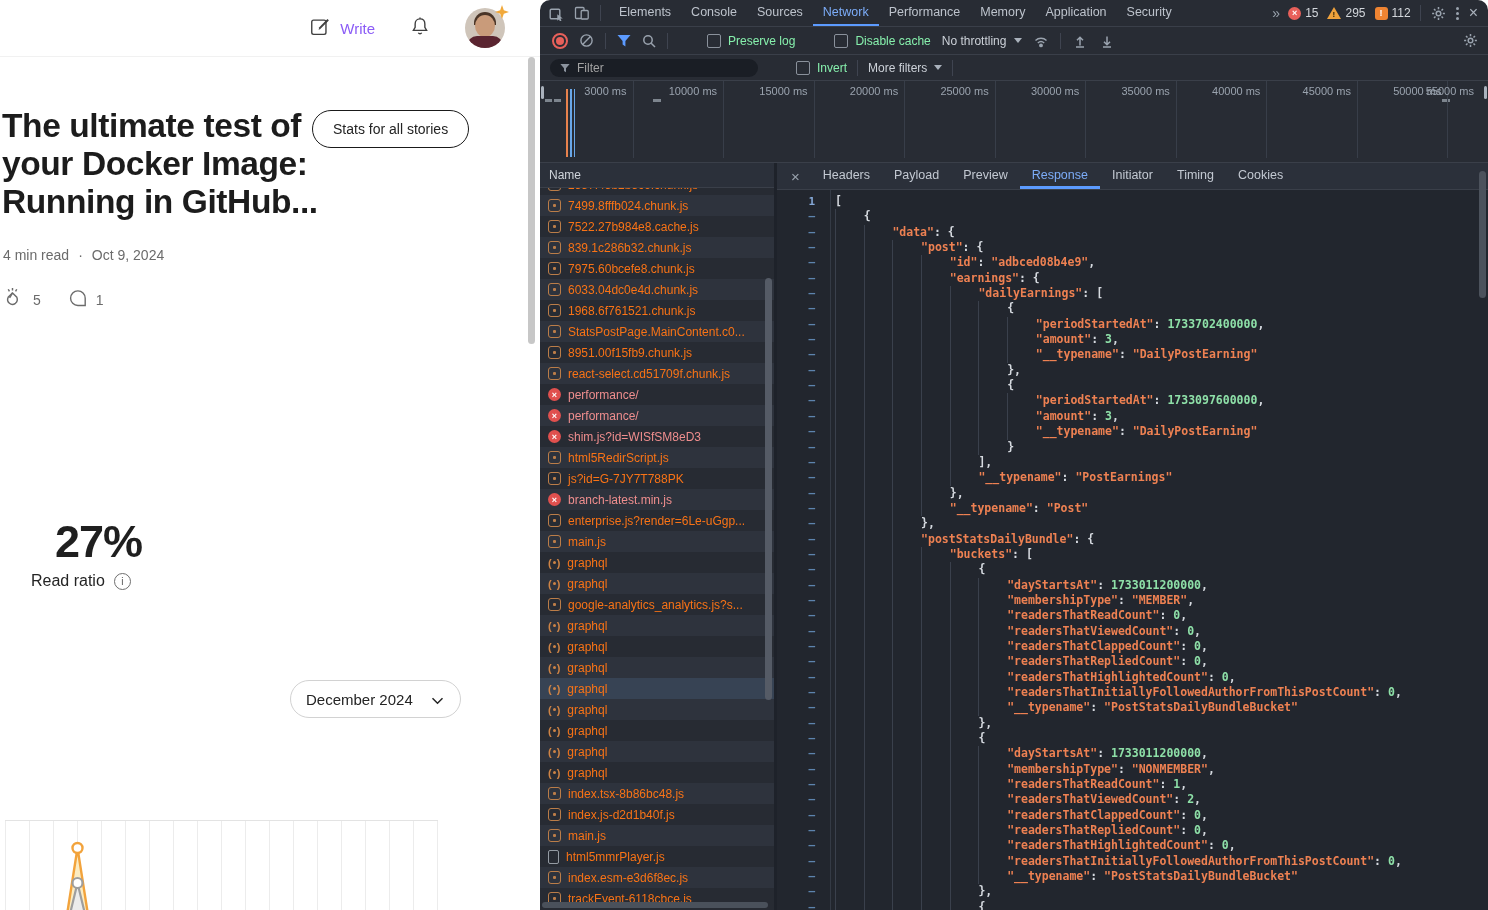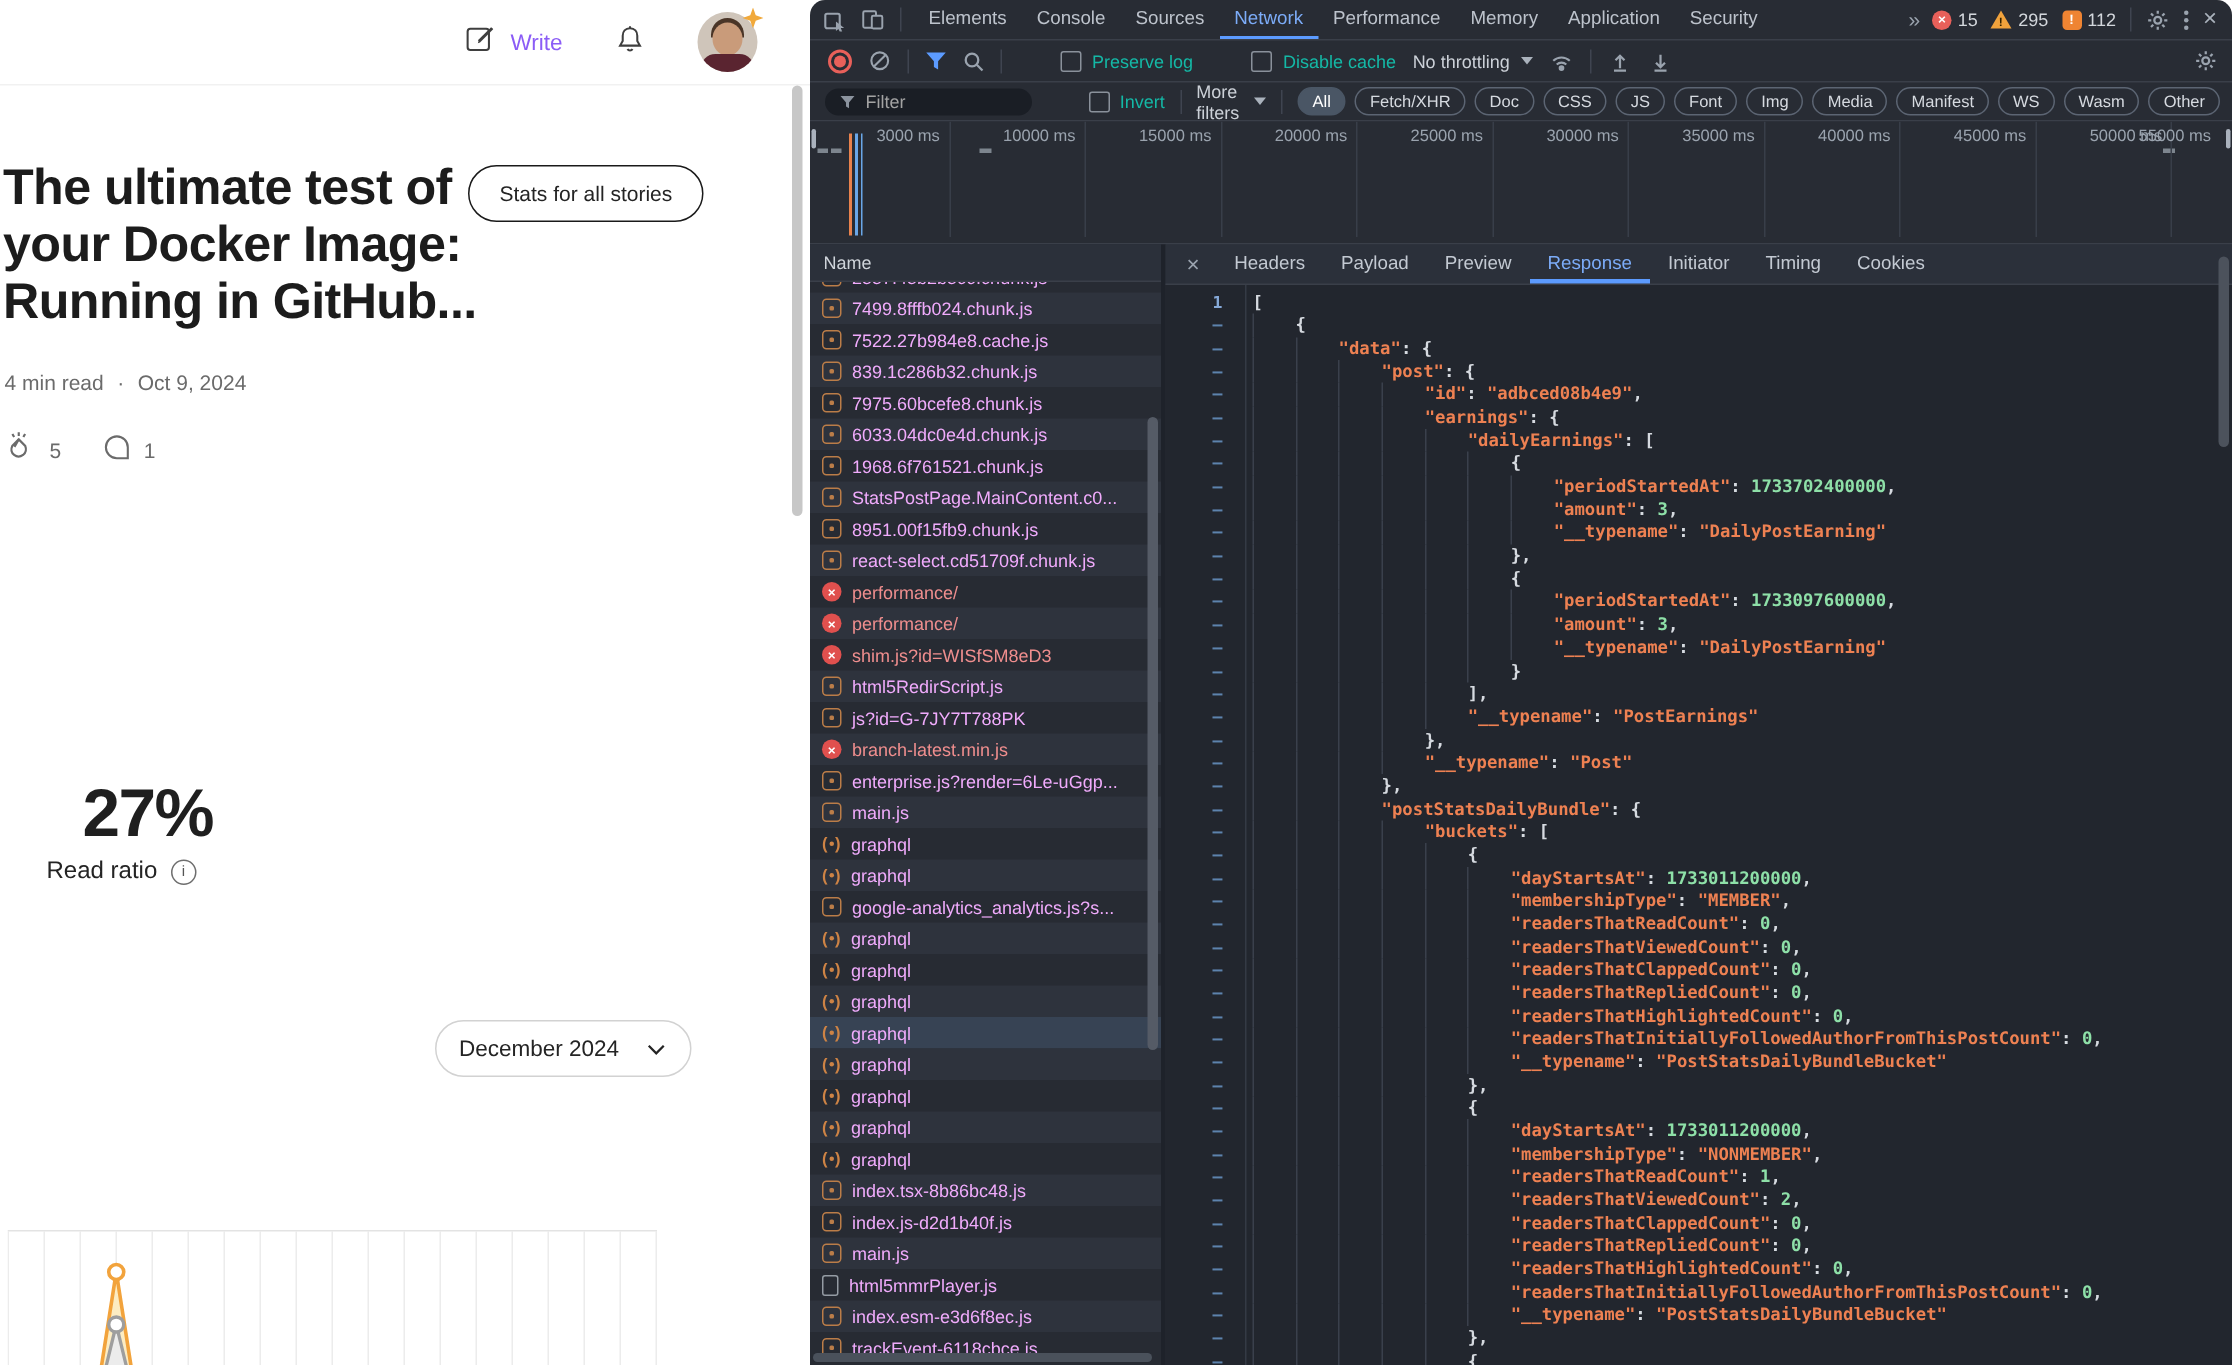--- a/index.html
+++ b/index.html
@@ -57,21 +57,21 @@
     display:flex;align-items:center;justify-content:center;}
   .kebab{display:flex;flex-direction:column;gap:2px;padding:0 8px;cursor:pointer;}
   .kebab b{width:3px;height:3px;border-radius:50%;background:#9aa3ae;}
   .x-close{color:#aab2bc;font-size:16px;padding:0 10px 0 2px;cursor:pointer;}
 
   .dt-net{height:28px;display:flex;align-items:center;gap:11px;border-bottom:1px solid #3a3f49;
     box-sizing:border-box;padding:0 10px 0 12px;}
   .rec{position:relative;width:12px;height:12px;border:2px solid #e8605a;border-radius:50%;flex:none;cursor:pointer;}
   .rec::after{content:"";position:absolute;inset:2px;border-radius:50%;background:#e8605a;}
   .cb{width:12px;height:12px;border:1px solid #8a919b;border-radius:2px;background:transparent;flex:none;cursor:pointer;}
-  .cbl{display:flex;align-items:center;gap:7px;color:#14b8a6;cursor:pointer;padding-left:28px;}
+  .cbl{display:flex;align-items:center;gap:7px;color:#86efac;cursor:pointer;padding-left:28px;}
   .throt{display:flex;align-items:center;gap:8px;cursor:pointer;}
   .caret{width:0;height:0;border-left:4px solid transparent;border-right:4px solid transparent;border-top:5px solid #aab2bc;}
   .icobtn{display:flex;align-items:center;cursor:pointer;}
 
   .dt-filter{height:26px;display:flex;align-items:center;gap:10px;border-bottom:1px solid #3a3f49;
     box-sizing:border-box;padding:0 8px 0 10px;}
   .filter-box{width:188px;height:18px;border-radius:10px;background:#1a1e25;display:flex;align-items:center;
     gap:7px;padding:0 10px;color:#a3a3a3;cursor:text;}
   .more{display:flex;align-items:center;gap:7px;color:#ccd1d8;cursor:pointer;}
   .pills{display:flex;align-items:center;gap:6px;}
@@ -89,21 +89,21 @@
   .dt-main{position:absolute;left:0;top:163px;width:948px;height:747px;display:flex;}
   .req-panel{position:relative;width:237px;flex:none;border-right:3px solid #1e222a;box-sizing:border-box;background:#272b33;}
   .req-head{height:25px;line-height:24px;padding-left:9px;border-bottom:1px solid #3a3f49;box-sizing:border-box;
     background:#2b303a;color:#cfd4da;}
   .req-list{height:722px;overflow:hidden;}
   .req-row{height:21px;display:flex;align-items:center;gap:7px;padding-left:8px;box-sizing:border-box;
     white-space:nowrap;overflow:hidden;cursor:pointer;}
   .req-row:first-child{margin-top:-14px;}
   .req-row:nth-child(even){background:#2e333d;}
   .req-row.sel{background:#374354;}
-  .rname{color:#f0abfc;font-size:12px;}
+  .rname{color:#f97316;font-size:12px;}
   .req-row.err .rname{color:#ef8e8e;}
   .ric{flex:none;display:flex;align-items:center;justify-content:center;}
   .ric-js{width:11px;height:11px;border:1.5px solid #bb7d48;border-radius:3px;}
   .ric-js .dot{width:3px;height:3px;border-radius:1px;background:#bb7d48;}
   .ric-fetch{color:#cd8345;font-size:11px;font-weight:700;gap:1px;}
   .ric-fetch b{width:3px;height:3px;border-radius:50%;background:#cd8345;}
   .ric-error{width:13px;height:13px;border-radius:50%;background:#e0504e;color:#fff;font-size:9px;font-weight:700;}
   .ric-doc{width:9px;height:12px;border:1.5px solid #949ba3;border-radius:2px;}
   .req-vscroll{position:absolute;right:2px;top:115px;width:7px;height:422px;border-radius:4px;background:#555b66;}
   .req-hscroll{position:absolute;left:2px;bottom:2px;width:226px;height:6px;border-radius:3px;background:#4a515b;}
@@ -364,34 +364,20 @@
       <span class="cbl">
         <span class="cb"></span>
         <span>Invert</span>
       </span>
       <span class="vsep"></span>
       <span class="more">
         <span>More filters</span>
         <span class="caret"></span>
       </span>
       <span class="vsep"></span>
-      <div class="pills">
-          <div class="pill active">All</div>
-          <div class="pill">Fetch/XHR</div>
-          <div class="pill">Doc</div>
-          <div class="pill">CSS</div>
-          <div class="pill">JS</div>
-          <div class="pill">Font</div>
-          <div class="pill">Img</div>
-          <div class="pill">Media</div>
-          <div class="pill">Manifest</div>
-          <div class="pill">WS</div>
-          <div class="pill">Wasm</div>
-          <div class="pill">Other</div>
-        </div>
     </div>
 
     <div class="dt-timeline">
       <span class="tl-handle" style="left:1px;"></span>
       <span class="tl-handle" style="right:1px;"></span>
       <span class="act" style="left:5px;top:18px;width:7px;height:3px;background:#7d858e;"></span>
       <span class="act" style="left:14px;top:18px;width:7px;height:3px;background:#7d858e;"></span>
       <span class="act" style="left:26px;top:8px;width:2px;height:68px;background:#e8824d;"></span>
       <span class="act" style="left:30px;top:8px;width:2px;height:68px;background:#6aa7e8;"></span>
       <span class="act" style="left:33.5px;top:8px;width:1.5px;height:68px;background:#6aa7e8;"></span>

